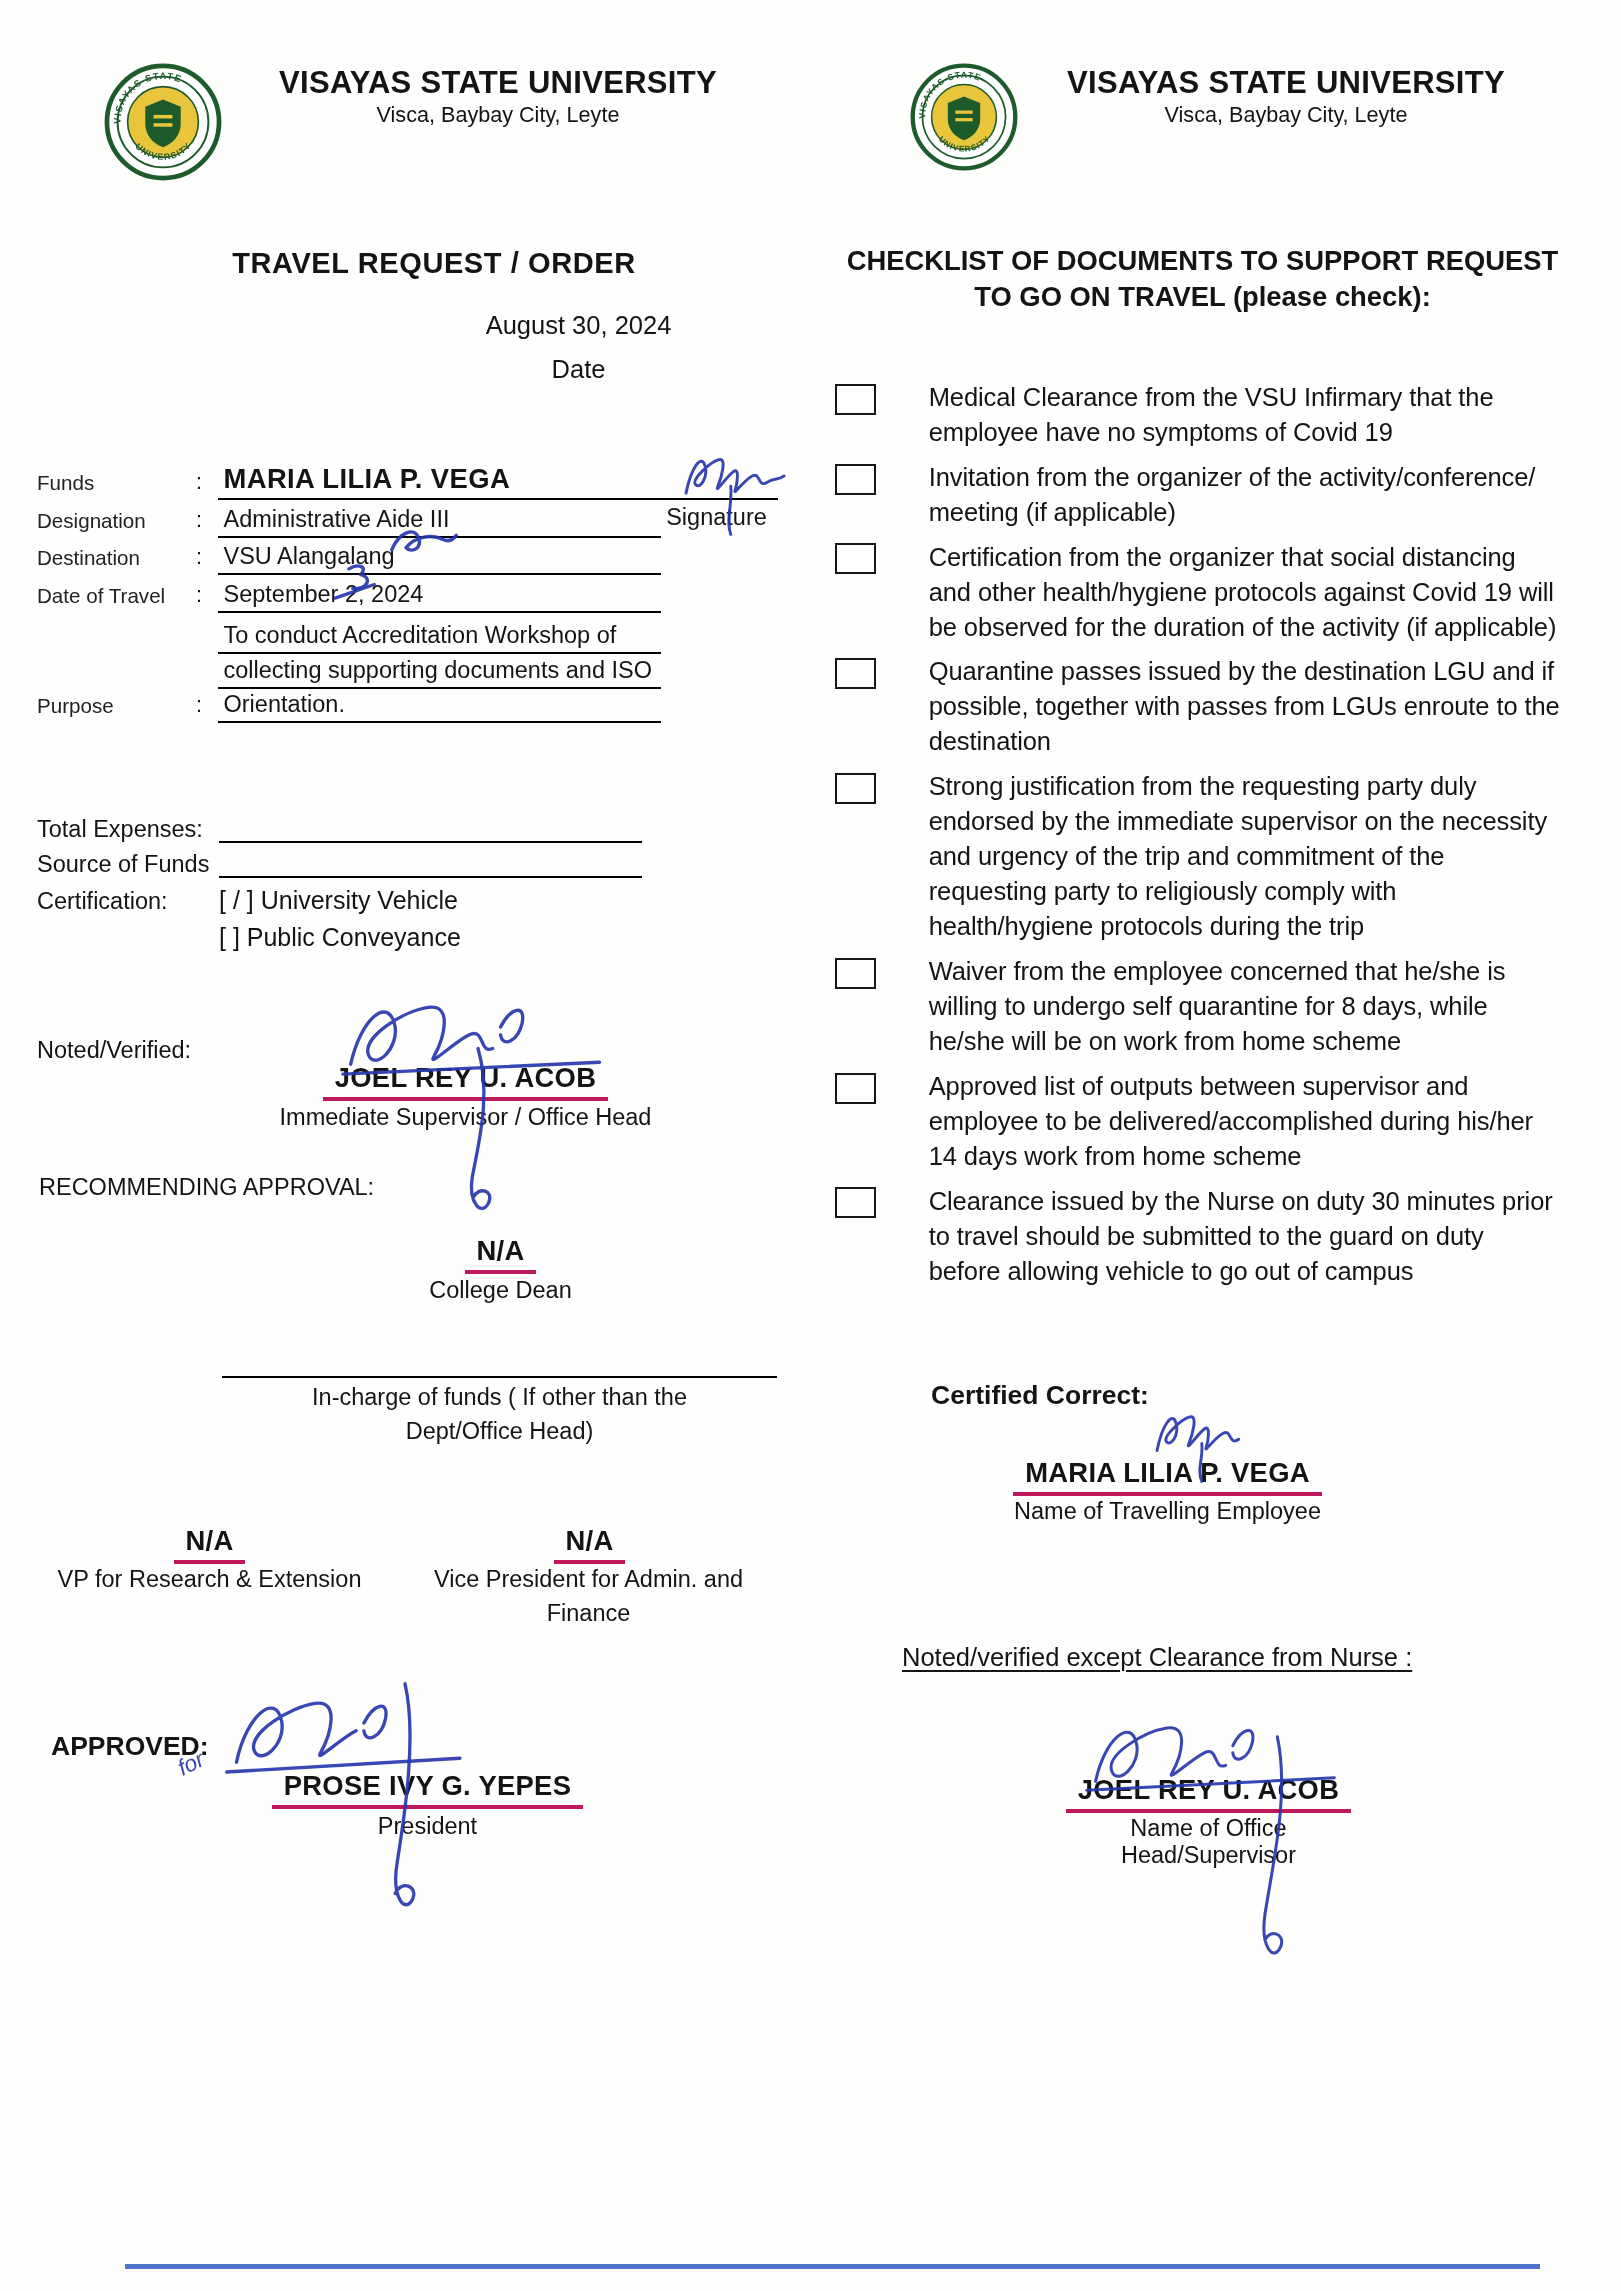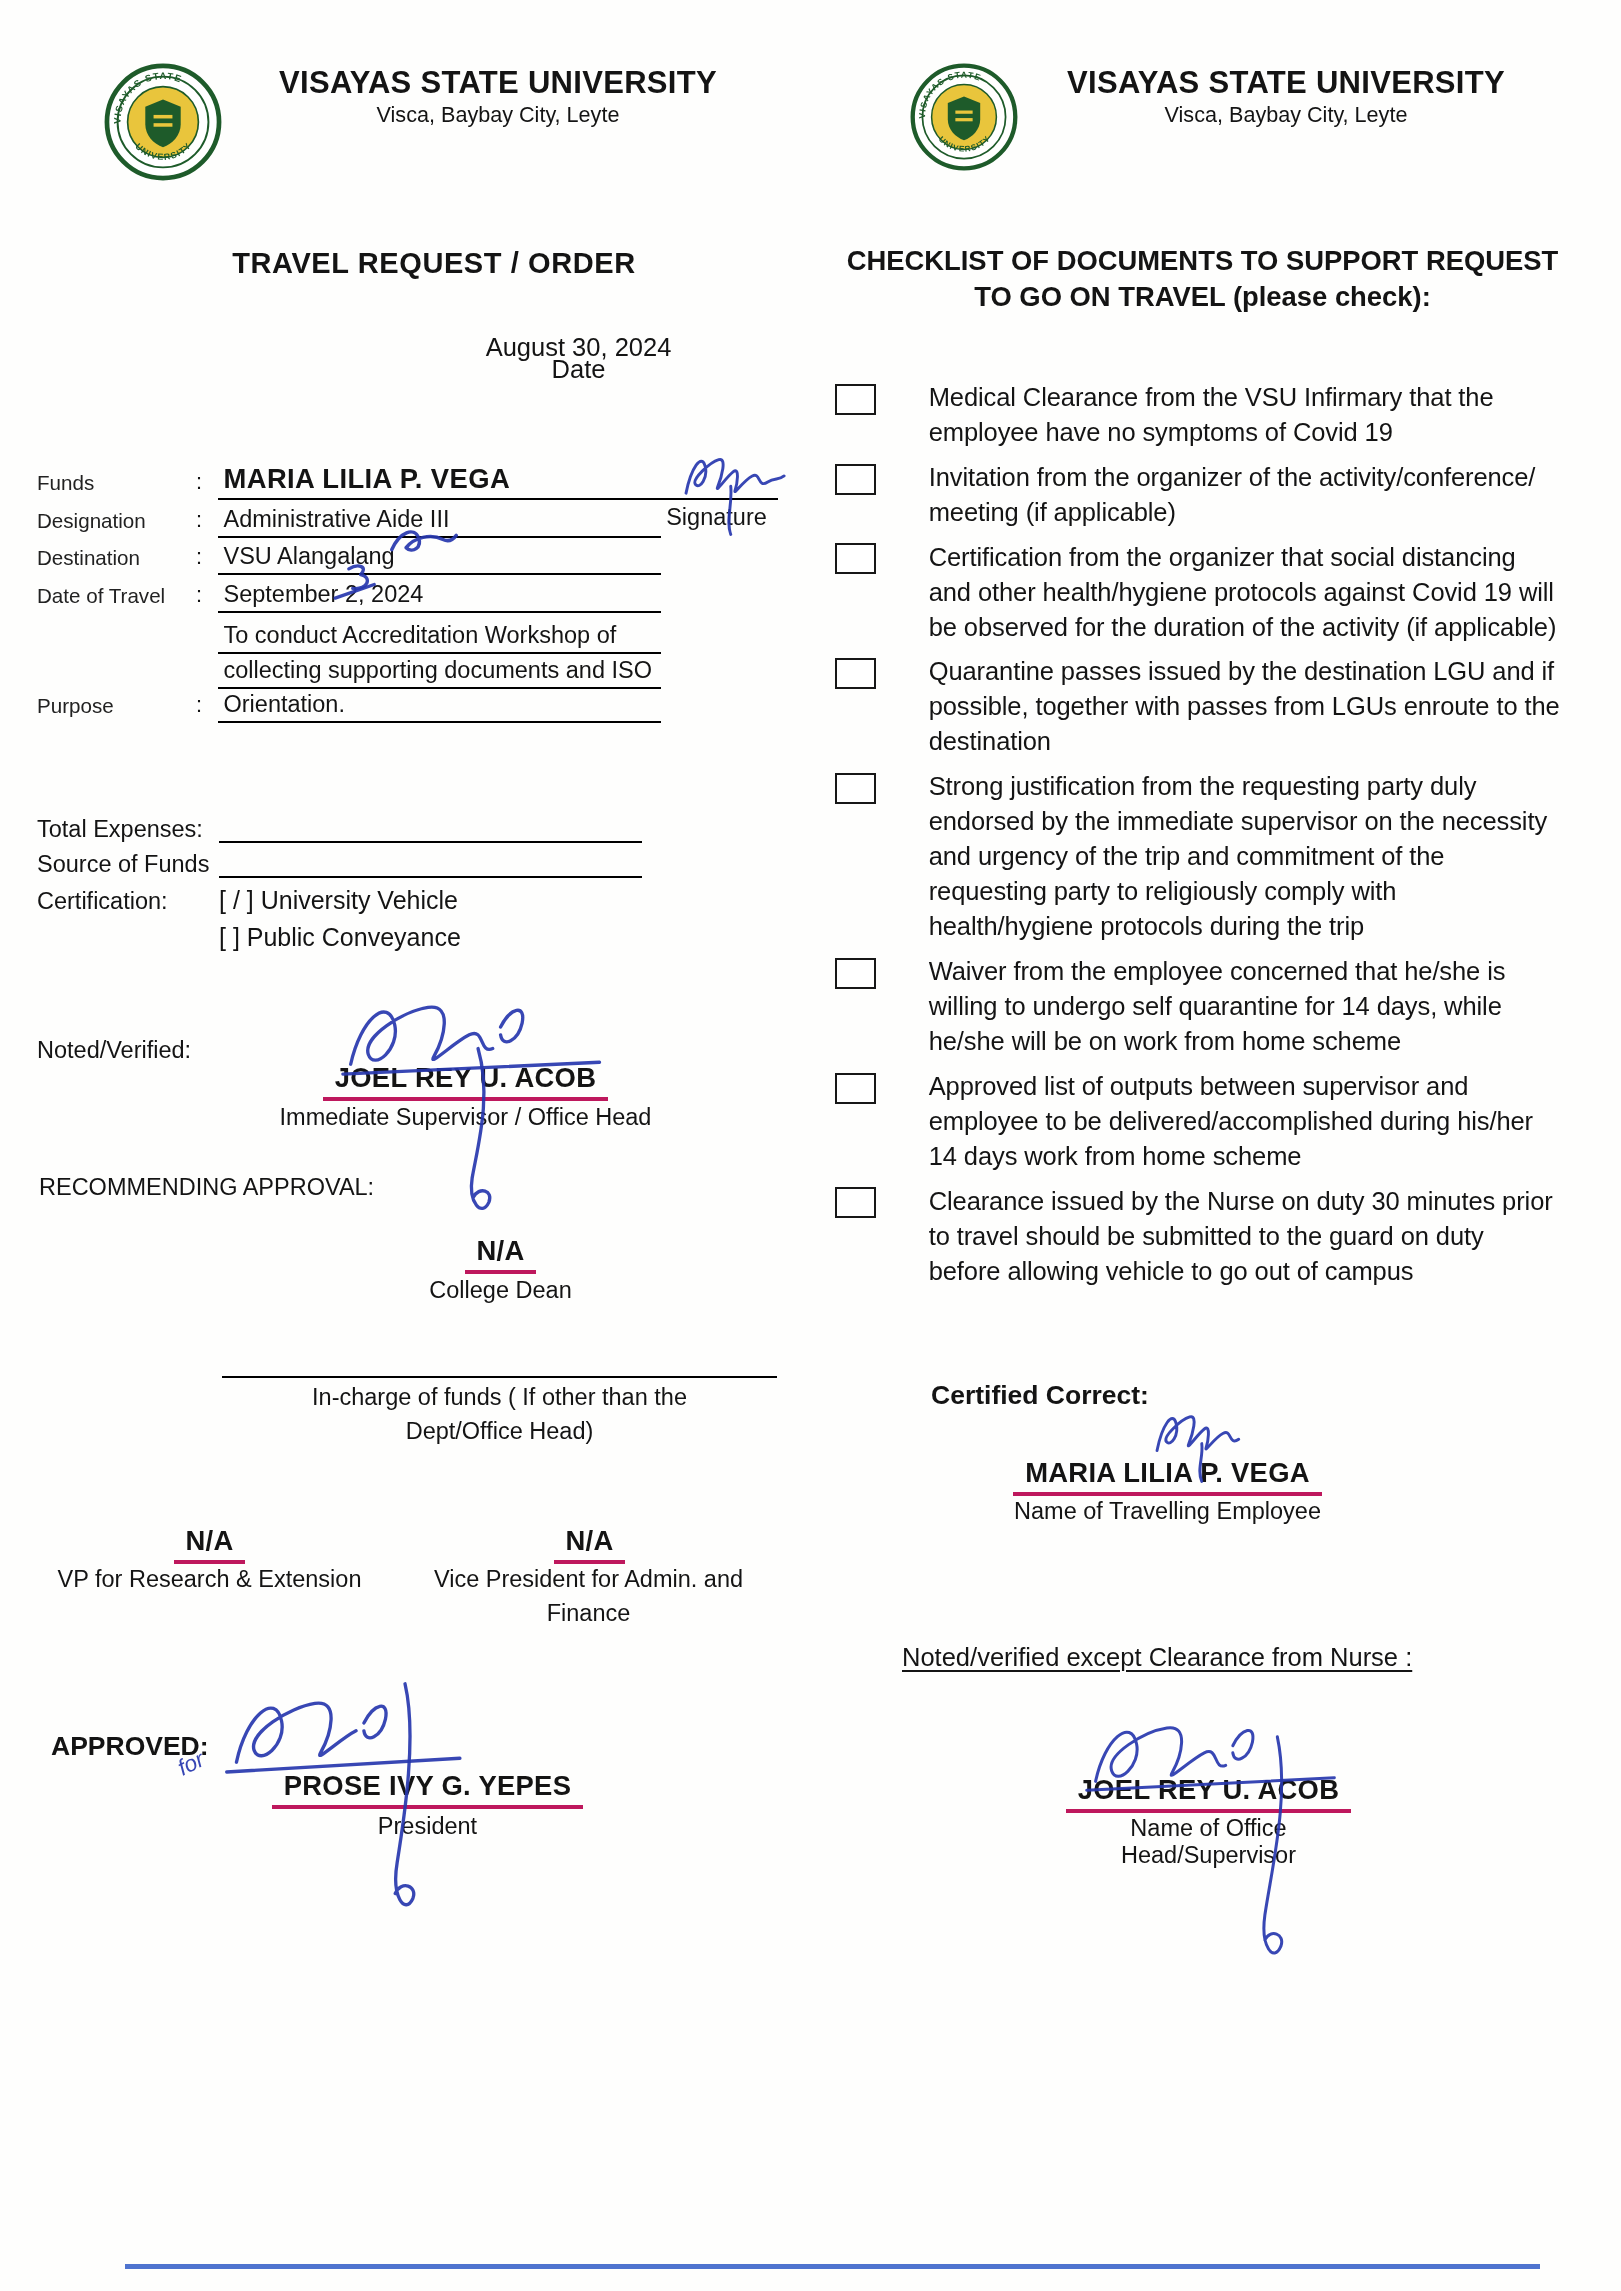--- a/index.html
+++ b/index.html
@@ -90,21 +90,21 @@
     </defs>
   </svg>
 
   <svg class="abs" style="left:104px;top:63px;width:118px;height:118px" viewBox="0 0 120 120" width="118" height="118">
       <use href="#vsu-seal"></use>
     </svg>
   <div class="abs ctr univ-name" style="left:253px;top:65px;width:490px">VISAYAS STATE UNIVERSITY</div>
   <div class="abs ctr univ-addr" style="left:253px;top:102px;width:490px">Visca, Baybay City, Leyte</div>
 
   <div class="abs ctr doc-title" style="left:150px;top:247px;width:568px">TRAVEL REQUEST / ORDER</div>
-  <div class="abs ctr date-line" style="left:412px;top:333px;width:333px">August 30, 2024</div>
+  <div class="abs ctr date-line" style="left:412px;top:311px;width:333px">August 30, 2024</div>
   <div class="abs ctr date-line" style="left:412px;top:355px;width:333px">Date</div>
 
   <div class="abs fields" style="left:37px;top:457px">
     <div class="frow">
       <span class="flabel">Funds</span>
       <span class="fcolon">:</span>
       <span class="fval nameval">MARIA LILIA P. VEGA</span>
     </div>
     <div class="frow">
       <span class="flabel">Designation</span>
@@ -202,21 +202,21 @@
     <div class="citem">
       <span class="cbox"></span>
       <span class="ctext">Quarantine passes issued by the destination LGU and if possible, together with passes from LGUs enroute to the destination</span>
     </div>
     <div class="citem">
       <span class="cbox"></span>
       <span class="ctext">Strong justification from the requesting party duly endorsed by the immediate supervisor on the necessity and urgency of the trip and commitment of the requesting party to religiously comply with health/hygiene protocols during the trip</span>
     </div>
     <div class="citem">
       <span class="cbox"></span>
-      <span class="ctext">Waiver from the employee concerned that he/she is willing to undergo self quarantine for 14 days, while he/she will be on work from home scheme</span>
+      <span class="ctext">Waiver from the employee concerned that he/she is willing to undergo self quarantine for 8 days, while he/she will be on work from home scheme</span>
     </div>
     <div class="citem">
       <span class="cbox"></span>
       <span class="ctext">Approved list of outputs between supervisor and employee to be delivered/accomplished during his/her 14 days work from home scheme</span>
     </div>
     <div class="citem">
       <span class="cbox"></span>
       <span class="ctext">Clearance issued by the Nurse on duty 30 minutes prior to travel should be submitted to the guard on duty before allowing vehicle to go out of campus</span>
     </div>
   </div>

